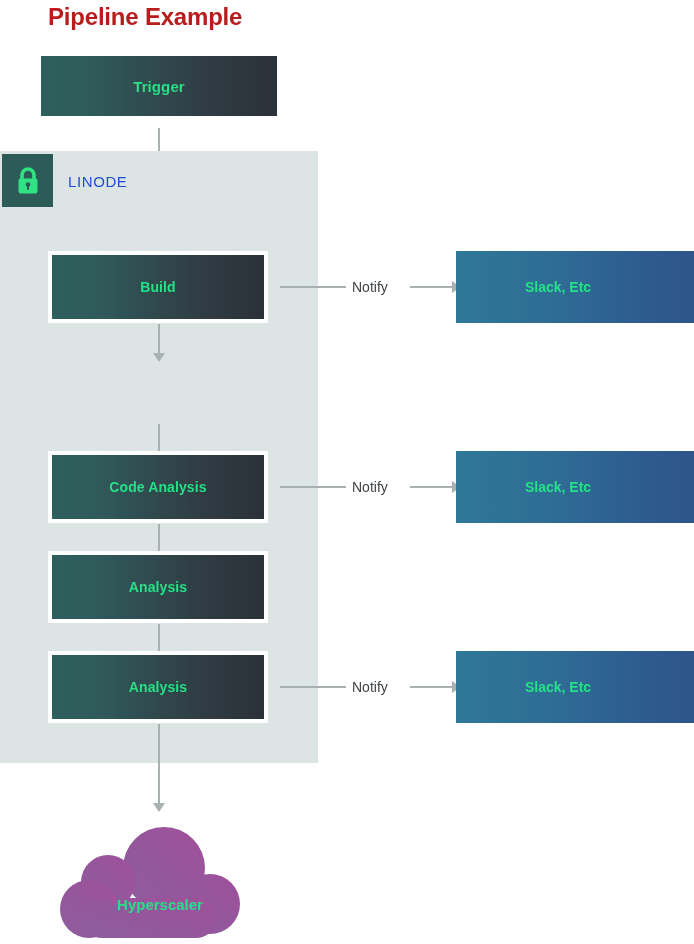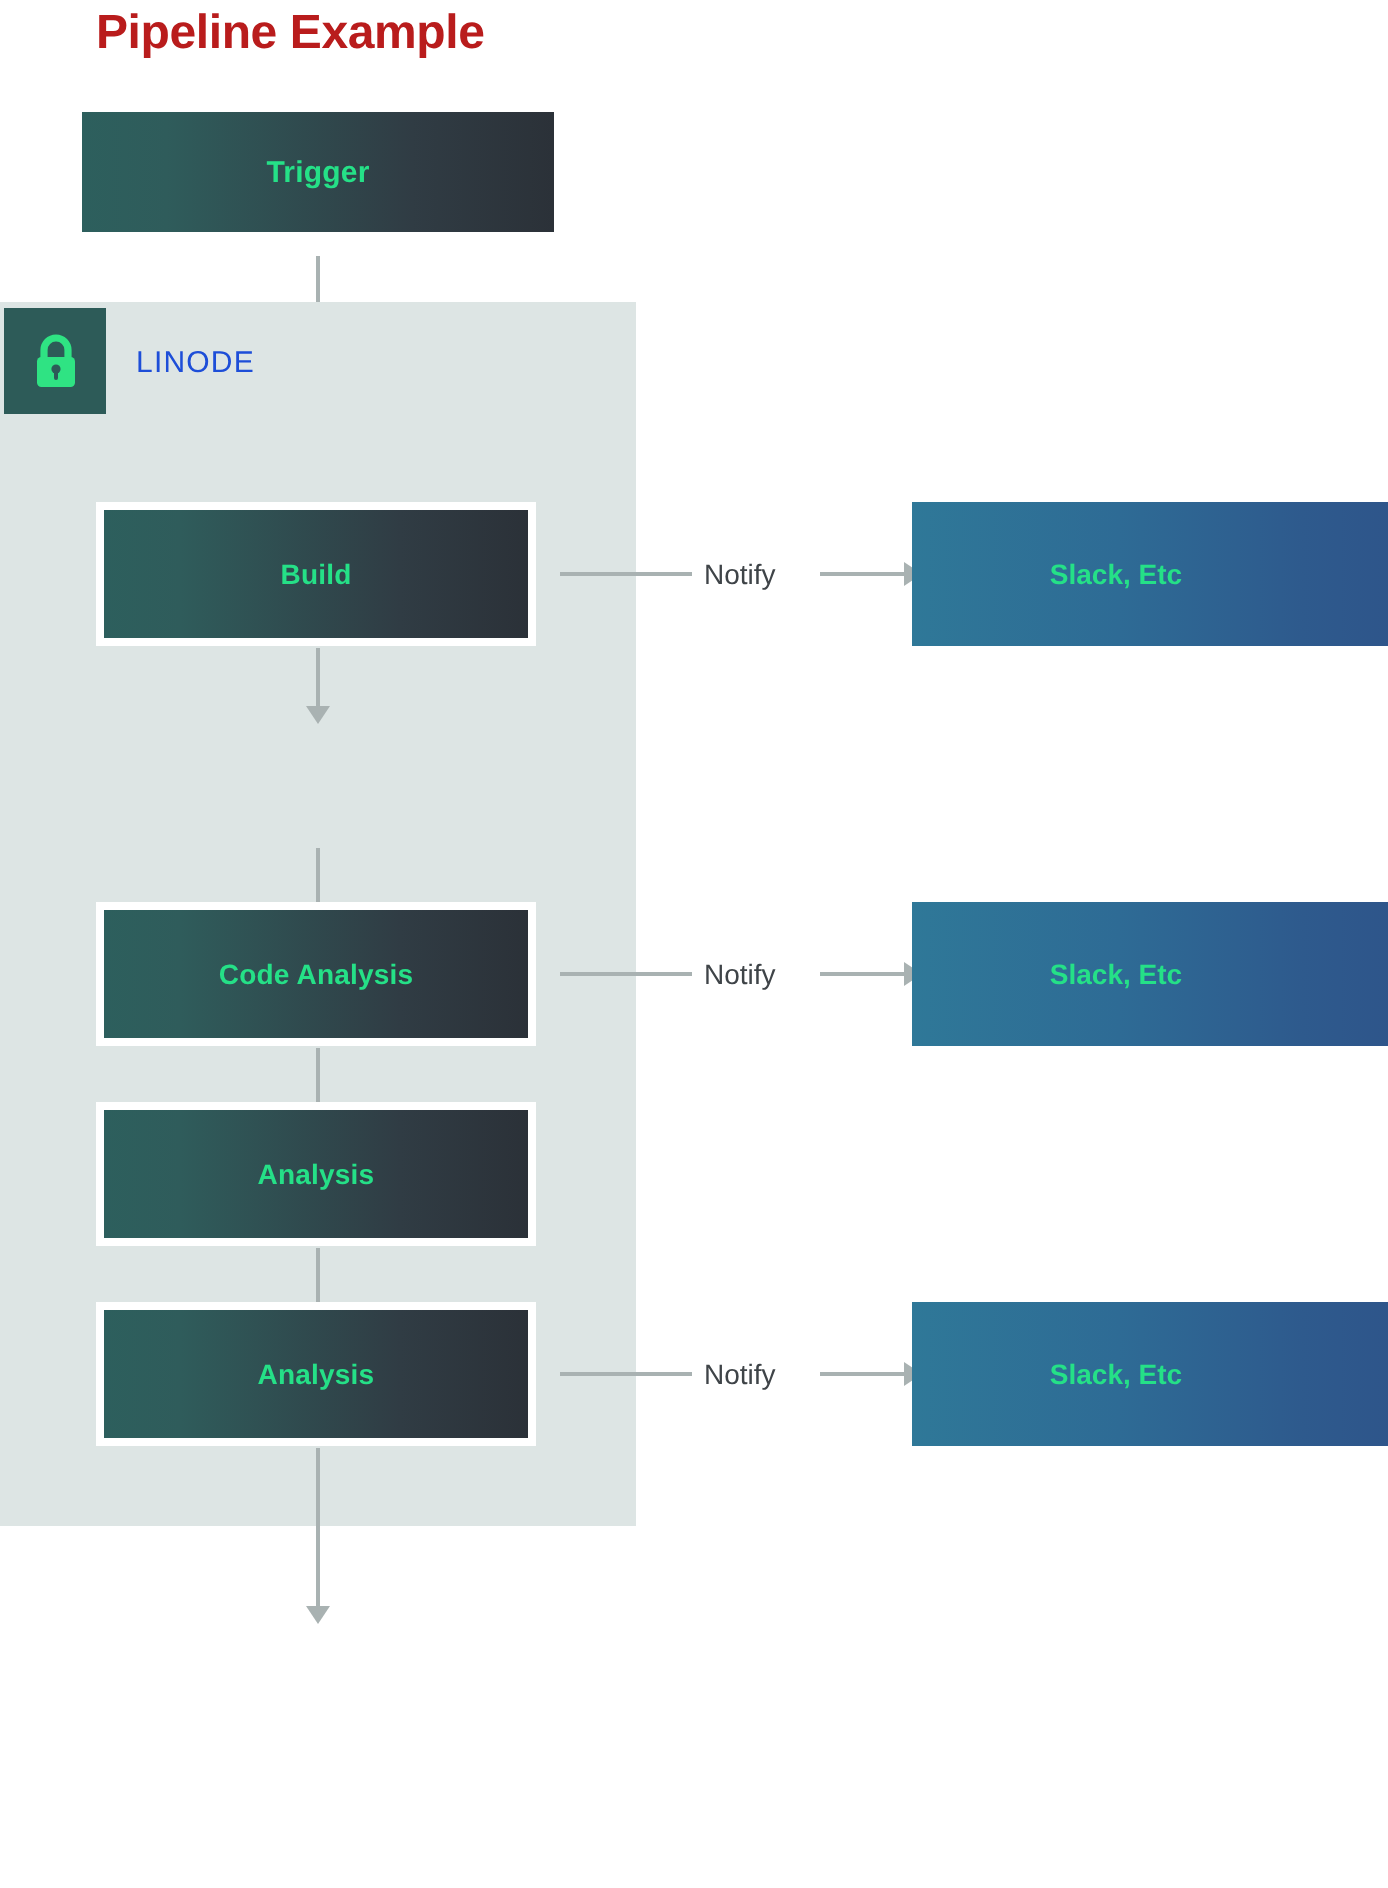--- a/index.html
+++ b/index.html
@@ -274,14 +274,33 @@
   <div class="notify-group" style="left:280px; top:676px; width:190px;">
     <div class="notify-line-left"></div>
     <div class="notify-text">Notify</div>
     <div class="notify-line-right"></div>
     <div class="notify-arrowhead"></div>
   </div>
   <div class="slack-box" style="left:456px; top:651px; width:260px; height:72px;">
     <span class="slack-label">Slack, Etc</span>
   </div>
 
+  <div class="cloud">
+    <svg width="200" height="124" viewBox="0 0 200 124" aria-hidden="true">
+      <defs>
+        <linearGradient id="cloudGrad" x1="0" y1="1" x2="1" y2="0">
+          <stop offset="0%" stop-color="#8d5f9e"></stop>
+          <stop offset="45%" stop-color="#94579c"></stop>
+          <stop offset="100%" stop-color="#a0509b"></stop>
+        </linearGradient>
+      </defs>
+      <g fill="url(#cloudGrad)">
+        <circle cx="104" cy="48" r="41"></circle>
+        <circle cx="48" cy="62" r="27"></circle>
+        <circle cx="29" cy="89" r="29"></circle>
+        <circle cx="150" cy="84" r="30"></circle>
+        <rect x="22" y="78" width="134" height="40" rx="20"></rect>
+      </g>
+    </svg>
+    <div class="cloud-label">Hyperscaler</div>
+  </div>
 
 </div>
 
 </body></html>

